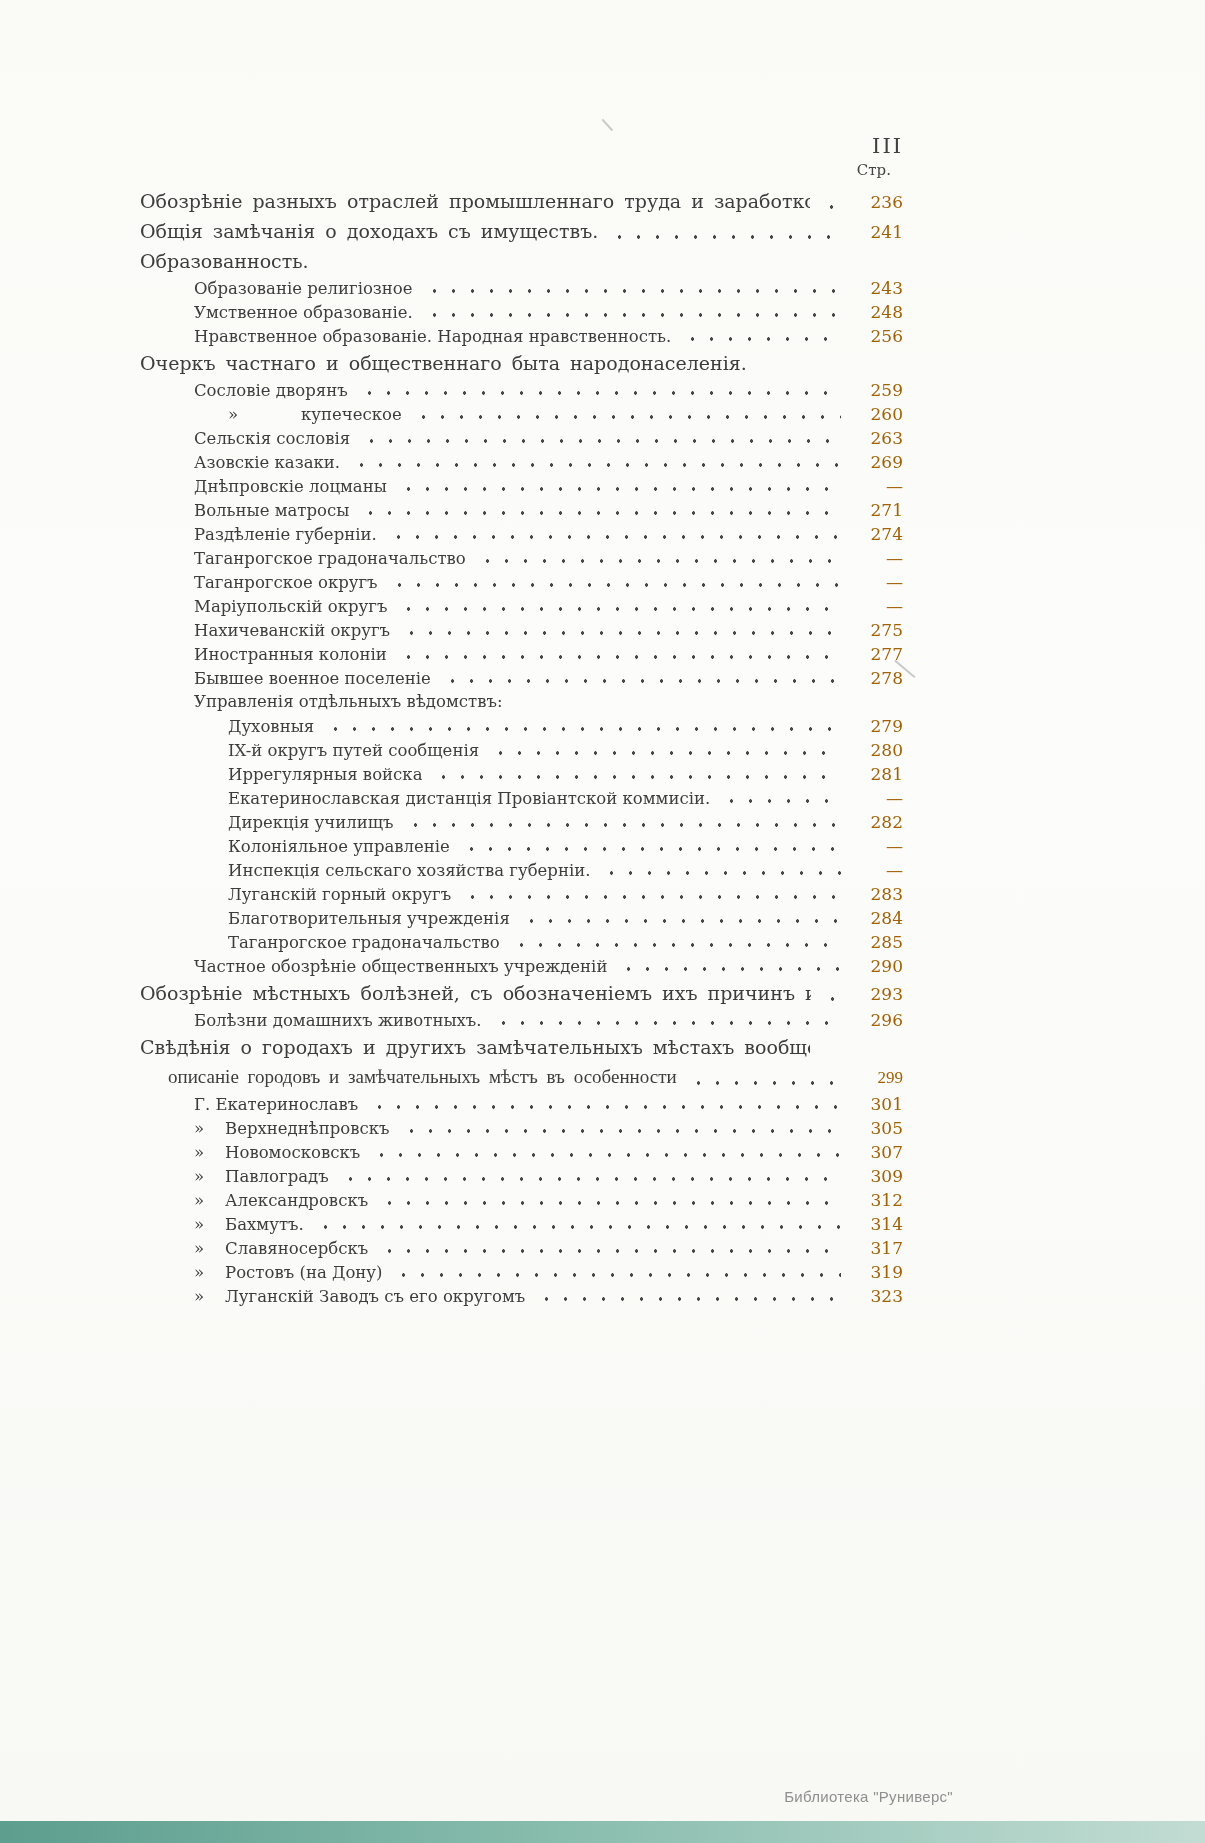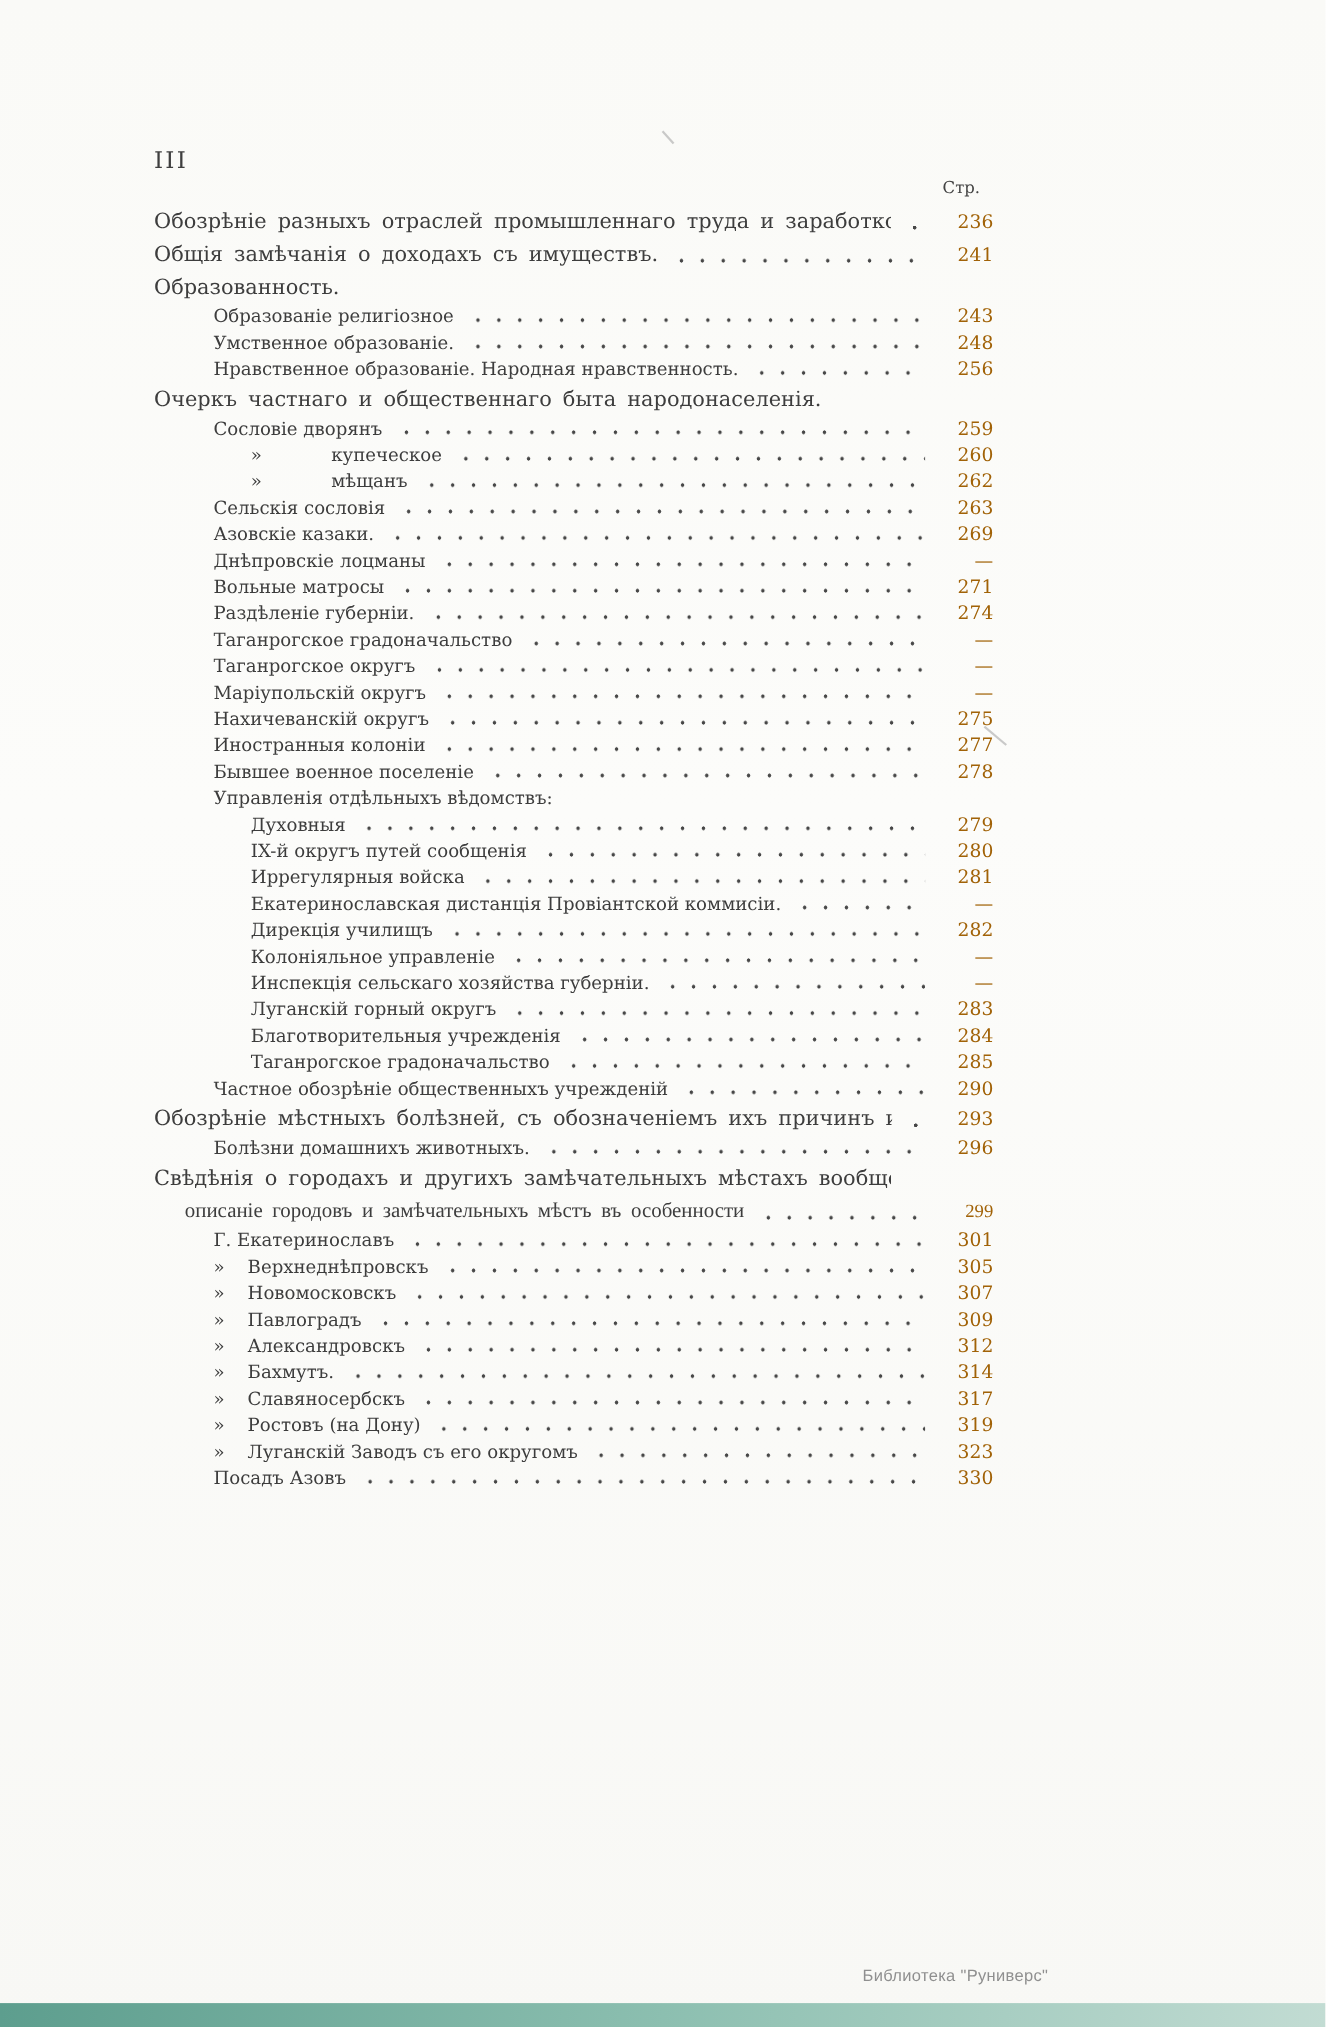--- a/index.html
+++ b/index.html
@@ -9,21 +9,21 @@
     background: linear-gradient(180deg, #fafaf7 0%, #fcfcfa 40%, #f8f8f5 100%);
     font-family: "DejaVu Serif", "Liberation Serif", serif;
     color: #3d3d3d;
     overflow: hidden;
   }
   .page-roman {
     position: absolute;
     top: 134px;
     left: 140px;
     width: 763px;
-    text-align: left;
+    text-align: right;
     font-size: 21px;
     letter-spacing: 2px;
     color: #3f3f3f;
   }
   .toc {
     position: absolute;
     left: 140px;
     top: 160px;
     width: 763px;
   }
@@ -144,25 +144,20 @@
       <div class="row indent-2">
         <span class="entry-text">Сословіе дворянъ</span>
         <span class="leader"></span>
         <span class="page-num">259</span>
       </div>
       <div class="row indent-3">
         <span class="entry-text">»&nbsp;&nbsp;&nbsp;&nbsp;&nbsp;&nbsp;&nbsp;&nbsp;&nbsp;&nbsp;&nbsp;&nbsp;купеческое</span>
         <span class="leader"></span>
         <span class="page-num">260</span>
       </div>
-      <div class="row indent-3">
-        <span class="entry-text">»&nbsp;&nbsp;&nbsp;&nbsp;&nbsp;&nbsp;&nbsp;&nbsp;&nbsp;&nbsp;&nbsp;&nbsp;мѣщанъ</span>
-        <span class="leader"></span>
-        <span class="page-num">262</span>
-      </div>
       <div class="row indent-2">
         <span class="entry-text">Сельскія сословія</span>
         <span class="leader"></span>
         <span class="page-num">263</span>
       </div>
       <div class="row indent-2">
         <span class="entry-text">Азовскіе казаки.</span>
         <span class="leader"></span>
         <span class="page-num">269</span>
       </div>
@@ -329,25 +324,20 @@
       <div class="row indent-2">
         <span class="entry-text">»&nbsp;&nbsp;&nbsp;&nbsp;Ростовъ (на Дону)</span>
         <span class="leader"></span>
         <span class="page-num">319</span>
       </div>
       <div class="row indent-2">
         <span class="entry-text">»&nbsp;&nbsp;&nbsp;&nbsp;Луганскій Заводъ съ его округомъ</span>
         <span class="leader"></span>
         <span class="page-num">323</span>
       </div>
-      <div class="row indent-2">
-        <span class="entry-text">Посадъ Азовъ</span>
-        <span class="leader"></span>
-        <span class="page-num">330</span>
-      </div>
     </div>
 </div>
 
 <div class="artifact artifact-1"></div>
 <div class="artifact artifact-2"></div>
 
 <div class="watermark">Библиотека "Руниверс"</div>
 <div class="bottom-bar" style="background: linear-gradient(90deg, rgb(93, 158, 142), rgb(140, 191, 176), rgb(194, 220, 211));"></div>
 
 </body></html>

